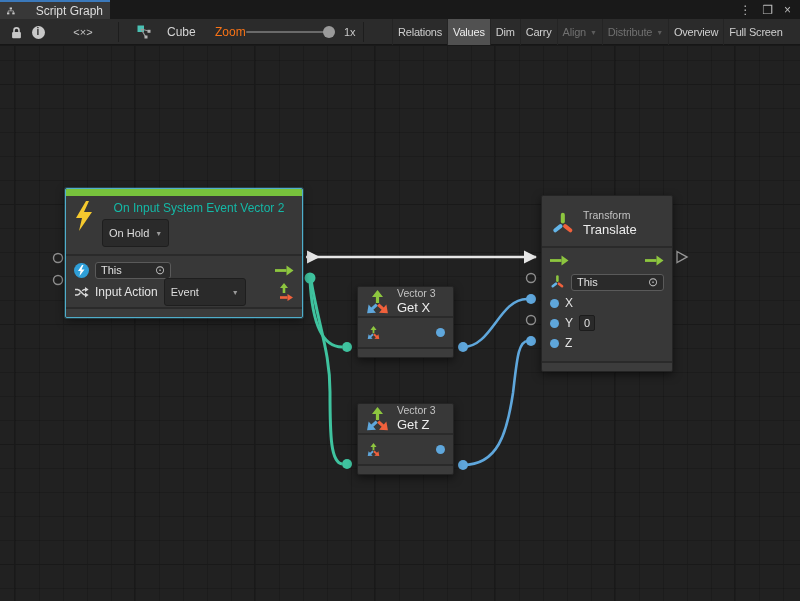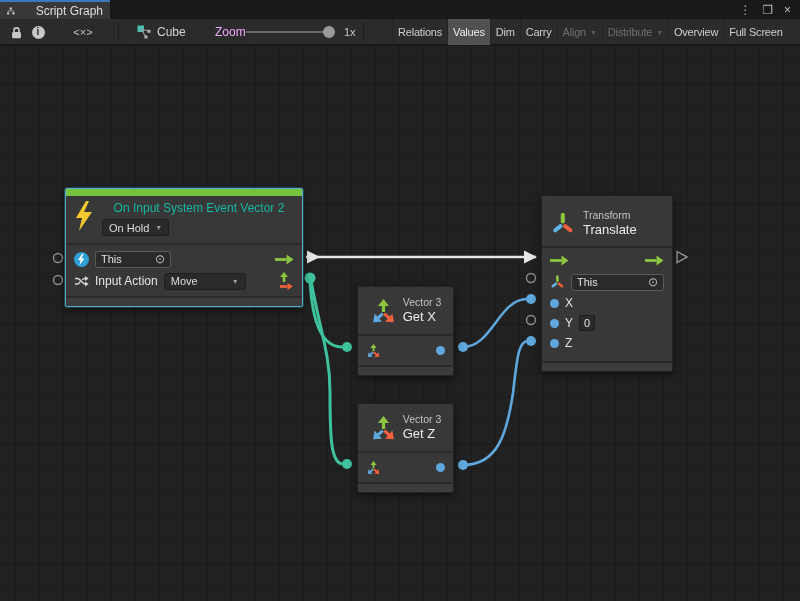--- a/index.html
+++ b/index.html
@@ -45,42 +45,42 @@
     background-size:120px 120px,120px 120px,24px 24px,24px 24px;
     background-position:14px 38px,14px 38px,15px 14px,15px 14px;}
   .wires{position:absolute;inset:0;pointer-events:none;}
 
   
   .node{position:absolute;background:var(--c-node_bg);border:1px solid #242424;border-radius:2px;box-shadow:0 3px 9px rgba(0,0,0,.5);color:#ddd;font-size:12px;}
   .node.selected{border:1px solid var(--c-selection);box-shadow:0 0 0 1px rgba(79,174,203,.25),0 3px 9px rgba(0,0,0,.5);}
   .node-footer{height:10px;background:var(--c-node_footer);border-top:2px solid var(--c-divider);border-radius:0 0 2px 2px;}
   .row{display:flex;align-items:center;gap:6px;padding:0 8px;height:22px;}
   .field{display:inline-flex;align-items:center;justify-content:space-between;background:var(--c-field);border:1px solid #5a5a5a;border-radius:3px;height:17px;padding:0 5px;font-size:11px;color:#e0e0e0;}
-  .dd{display:inline-flex;align-items:center;justify-content:space-between;background:var(--c-field);border:1px solid #1e1e1e;border-radius:3px;height:17px;padding:0 6px;font-size:11px;color:#ddd;gap:6px;}
+  .dd{display:inline-flex;align-items:center;justify-content:space-between;background:var(--c-field);border:1px solid #1e1e1e;border-radius:3px;height:28px;padding:0 6px;font-size:11px;color:#ddd;gap:6px;}
   .dd .caret{font-size:7px;color:#9a9a9a;}
   .target{font-size:12px;color:#bbb;line-height:1;}
   .dot{width:9px;height:9px;border-radius:50%;background:var(--c-blue);flex:0 0 auto;}
   .spacer{flex:1;}
   .cat{font-size:10.5px;color:#c2c2c2;line-height:13px;}
   .ttl{font-size:13px;color:#ededed;line-height:16px;}
 
   
   .node-event{left:65px;top:142px;width:238px;}
   .event-green{height:7px;background:var(--c-event_green);border-radius:1px 1px 0 0;}
   .event-header{display:flex;gap:7px;padding:5px 6px 7px 7px;border-bottom:2px solid var(--c-divider);}
   .event-head-col{flex:1;display:flex;flex-direction:column;gap:4px;}
   .event-title{font-size:12px;color:#14b8a6;text-align:center;white-space:nowrap;}
   .event-rows{padding:3px 0 4px 0;}
   .valbox{background:var(--c-field);border:1px solid #1c1c1c;border-radius:2px;height:16px;min-width:15px;padding:0 4px;font-size:11px;color:#e2e2e2;display:inline-flex;align-items:center;}
 
   
   .node-v3{width:97px;}
   .node-getx{left:357px;top:240px;}
   .node-getz{left:357px;top:357px;}
-  .v3-header{display:flex;align-items:center;gap:6px;padding:9px 6px;border-bottom:2px solid var(--c-divider);justify-content:center;}
+  .v3-header{display:flex;align-items:center;gap:6px;padding:0 6px;border-bottom:2px solid var(--c-divider);}
   .v3-body{height:29px;display:flex;align-items:center;justify-content:space-between;padding:0 8px;}
 
   
   .node-translate{left:541px;top:149px;width:132px;}
   .tr-header{display:flex;align-items:center;gap:8px;padding:13px 6px 8px 9px;border-bottom:2px solid var(--c-divider);}
   .tr-rows{padding:2px 0 8px 0;}
   .row-flow{height:21px;}
   .mini-circle{width:15px;height:15px;border-radius:50%;background:#2F9FD8;display:flex;align-items:center;justify-content:center;flex:0 0 auto;}
 </style>
 </head>
@@ -112,30 +112,30 @@
         <rect x="1.1" y="6" width="8.8" height="6.2" rx="1" fill="#c8c8c8"></rect>
       </svg>
     </div>
     <div class="abs tb-btn-icon" style="left:27px;width:22px;">
       <span class="info-circle">i</span>
     </div>
     <div class="abs tb-btn-icon" style="left:49px;width:68px;color:#c4c4c4;">
       <span>&lt;×&gt;</span>
     </div>
     <div class="tb-sep" style="left:118px;"></div>
-    <div class="abs" style="left:137px;gap:6px;">
+    <div class="abs" style="left:137px;gap:16px;">
       <svg width="14" height="14" viewBox="0 0 14 14">
         <rect x="0.5" y="0.5" width="6.5" height="6.5" fill="#49C1B4"></rect>
         <path d="M4,4 L11.5,6 M4,4 L8.5,11.5" stroke="#9a9a9a" stroke-width="1.2" fill="none"></path>
         <rect x="10.5" y="4.8" width="3" height="3" fill="#b4b4b4"></rect>
         <rect x="7.5" y="10.5" width="3" height="3" fill="#b4b4b4"></rect>
       </svg>
       <span style="font-size:12px;color:#d5d5d5;">Cube</span>
     </div>
-    <div class="abs" style="left:215px;font-size:12px;color:#f0abfc;">Zoom</div>
+    <div class="abs" style="left:215px;font-size:12px;color:#f97316;">Zoom</div>
     <div class="slider-track"></div>
     <div class="slider-handle"></div>
     <div class="abs" style="left:344px;font-size:11px;color:#c9c9c9;">1x</div>
     <div class="tb-sep" style="left:363px;"></div>
     <div class="tb-buttons">
       <span class="tbb">
           <span>Relations</span>
         </span>
       <span class="tbb active">
           <span>Values</span>
@@ -236,21 +236,21 @@
         </div>
         <div class="row">
           <svg width="15" height="14" viewBox="0 0 15 14">
             <path d="M1,4.5 H3.5 C6.5,4.5 8.5,10 11,10" stroke="#d8d8d8" stroke-width="1.4" fill="none"></path>
             <polygon points="11,7.5 14.6,10 11,12.5" fill="#d8d8d8"></polygon>
             <path d="M1,10 H3.5 C4.9,10 5.6,8.8 6.3,7.6 M8.2,5.9 C8.9,4.9 9.7,4.5 11,4.5" stroke="#d8d8d8" stroke-width="1.4" fill="none"></path>
             <polygon points="11,2 14.6,4.5 11,7" fill="#d8d8d8"></polygon>
           </svg>
           <span style="font-size:12px;color:#e4e4e4;">Input Action</span>
           <span class="dd" style="width:82px;">
-            <span>Move</span>
+            <span>Event</span>
             <span class="caret">▼</span>
           </span>
           <span class="spacer"></span>
           <svg width="16" height="18" viewBox="0 0 16 18">
             <polygon points="6,0 2,5 4.7,5 4.7,10 7.3,10 7.3,5 10,5" fill="var(--c-flow_green,#8DC63F)"></polygon>
             <rect x="2" y="13.2" width="7.5" height="2.6" fill="var(--c-orange,#F0613C)"></rect>
             <polygon points="9.5,11 15,14.5 9.5,18" fill="var(--c-orange,#F0613C)"></polygon>
           </svg>
         </div>
       </div>

